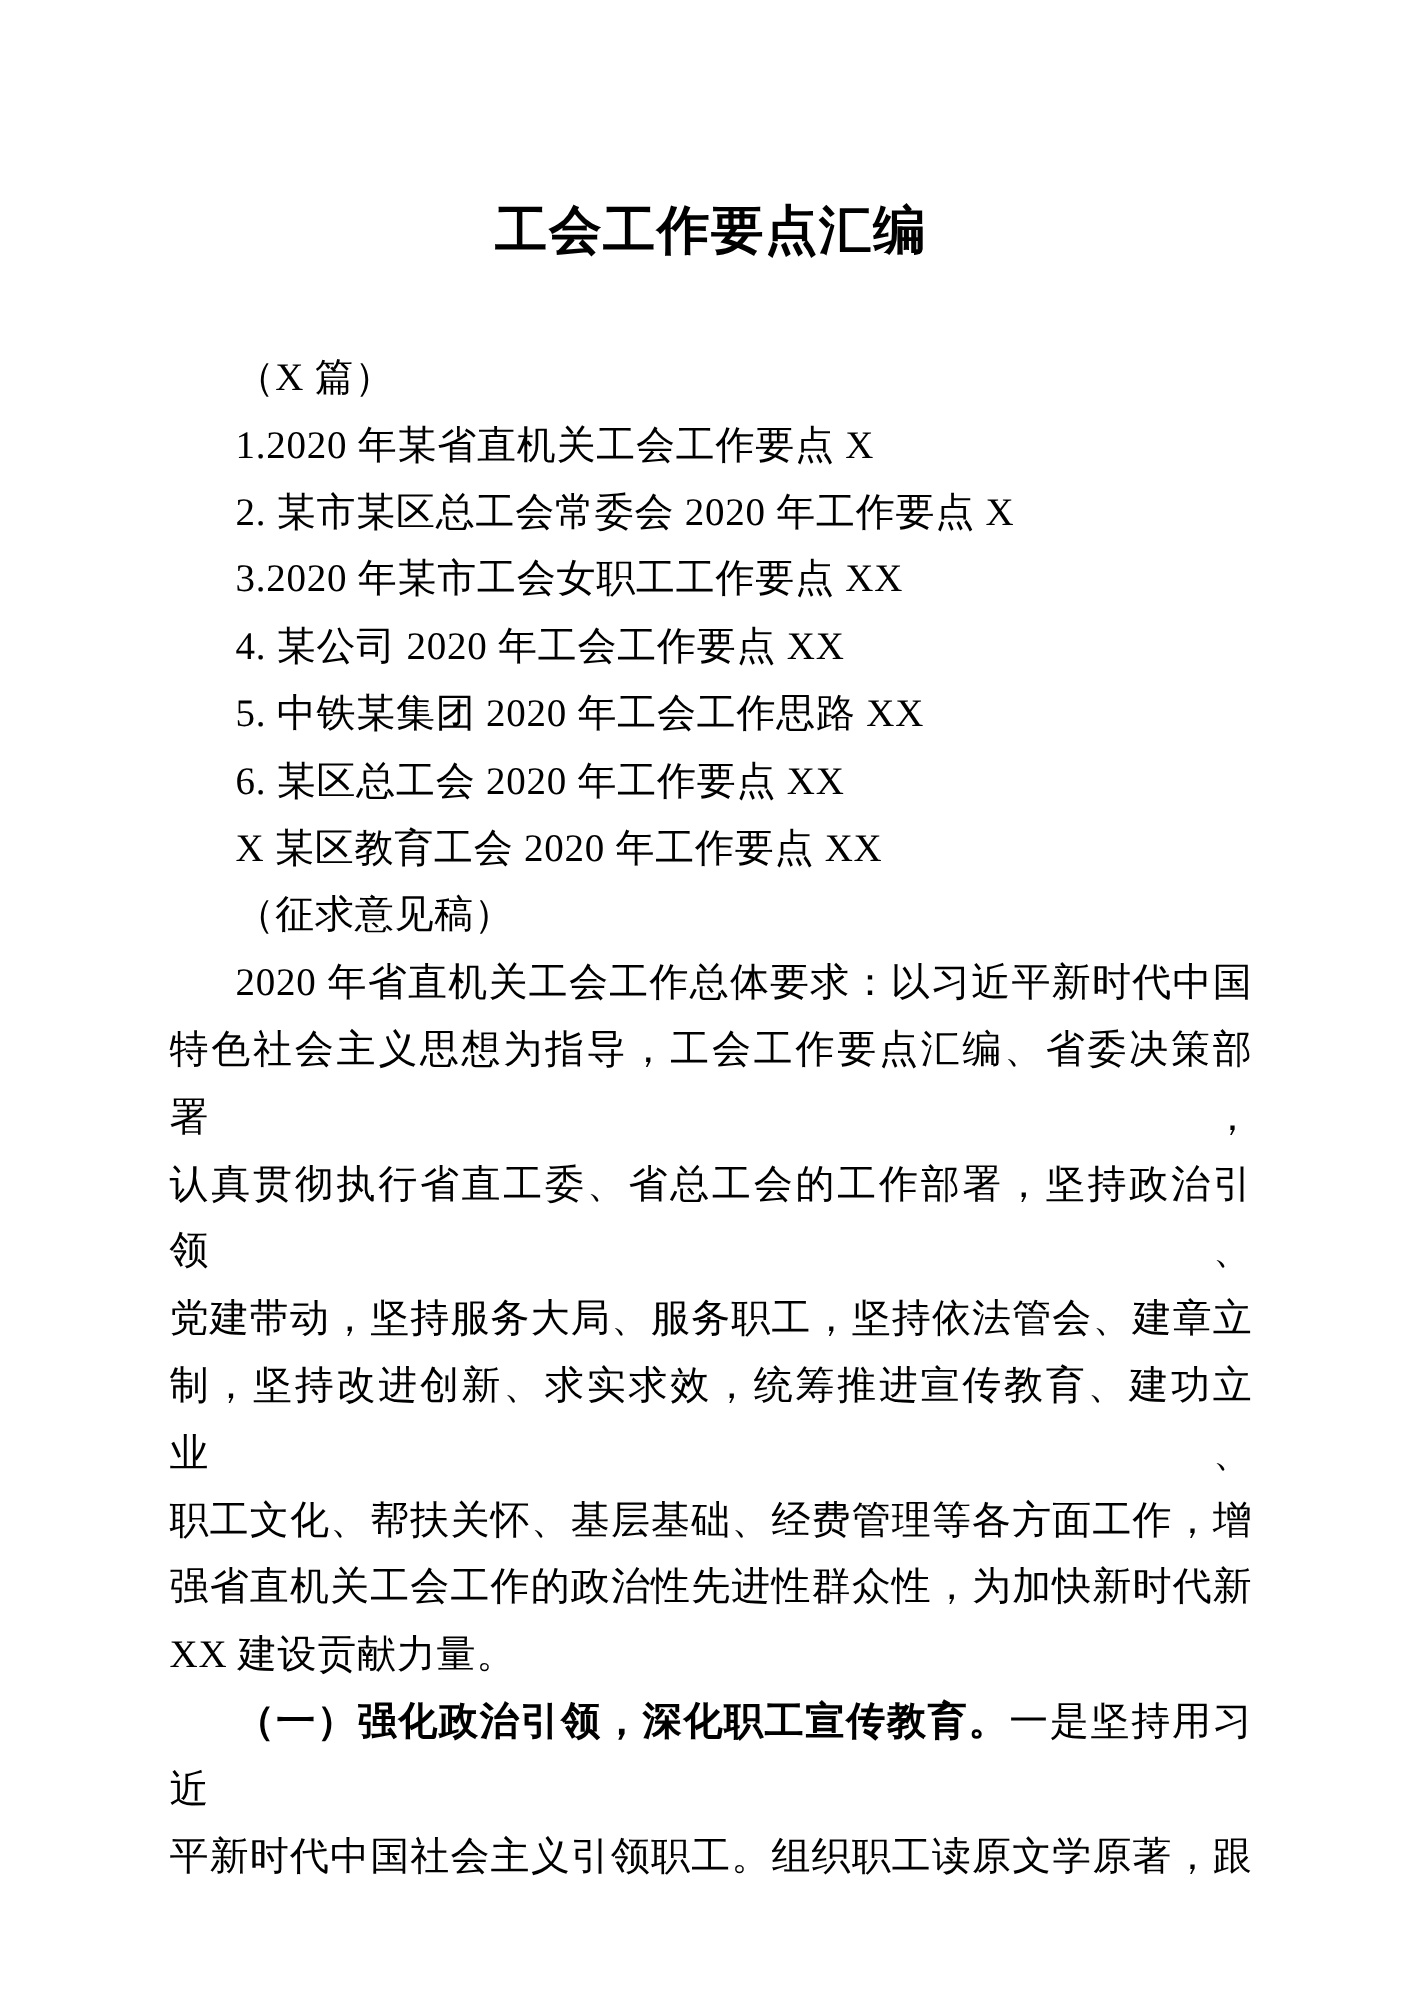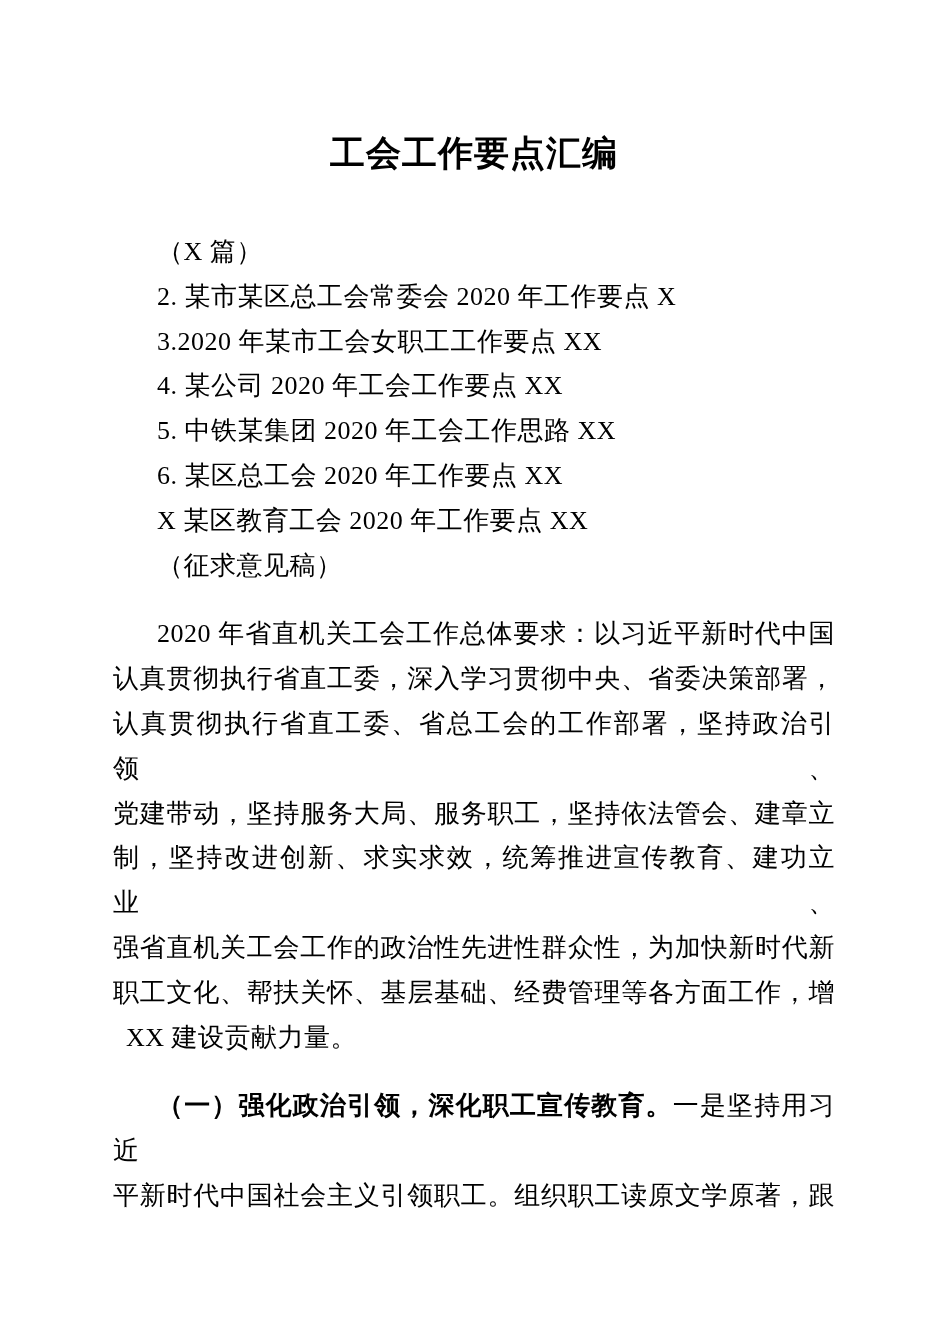--- a/index.html
+++ b/index.html
@@ -42,58 +42,57 @@
     white-space: nowrap;
   }
   .jline {
     
     text-align: justify;
     text-align-last: justify;
     text-justify: inter-character;
   }
   .jline.indent {
     text-indent: 44px;
-    margin-top: 24px;
   }
   .pline {
     
     text-align: left;
-    margin-left: 13px;
   }
   .bold-lead {
     font-weight: bold;
   }
 </style>
 </head>
 <body>
 
 <div class="doc-page">
 
   <h1 class="doc-title">工会工作要点汇编</h1>
 
   <div class="doc-content">
 
     <div class="tline">（X 篇）</div>
+    <div class="tline">1.2020 年某省直机关工会工作要点 X</div>
     <div class="tline">2. 某市某区总工会常委会 2020 年工作要点 X</div>
     <div class="tline">3.2020 年某市工会女职工工作要点 XX</div>
     <div class="tline">4. 某公司 2020 年工会工作要点 XX</div>
     <div class="tline">5. 中铁某集团 2020 年工会工作思路 XX</div>
     <div class="tline">6. 某区总工会 2020 年工作要点 XX</div>
     <div class="tline">X 某区教育工会 2020 年工作要点 XX</div>
 
     <div class="tline">（征求意见稿）</div>
 
     <div>
       <div class="jline indent">2020 年省直机关工会工作总体要求：以习近平新时代中国</div>
-      <div class="jline">认真贯彻执行省直工委，深入学习贯彻中央、省委决策部署，</div>
+      <div class="jline">特色社会主义思想为指导，工会工作要点汇编、省委决策部署，</div>
       <div class="jline">认真贯彻执行省直工委、省总工会的工作部署，坚持政治引领、</div>
       <div class="jline">党建带动，坚持服务大局、服务职工，坚持依法管会、建章立</div>
       <div class="jline">制，坚持改进创新、求实求效，统筹推进宣传教育、建功立业、</div>
+      <div class="jline">职工文化、帮扶关怀、基层基础、经费管理等各方面工作，增</div>
       <div class="jline">强省直机关工会工作的政治性先进性群众性，为加快新时代新</div>
-      <div class="jline">职工文化、帮扶关怀、基层基础、经费管理等各方面工作，增</div>
       <div class="pline">XX 建设贡献力量。</div>
     </div>
 
     <div>
       <div class="jline indent">
         <span class="bold-lead">（一）强化政治引领，深化职工宣传教育。</span><span>一是坚持用习近</span>
       </div>
       <div class="jline">平新时代中国社会主义引领职工。组织职工读原文学原著，跟</div>
     </div>
 

